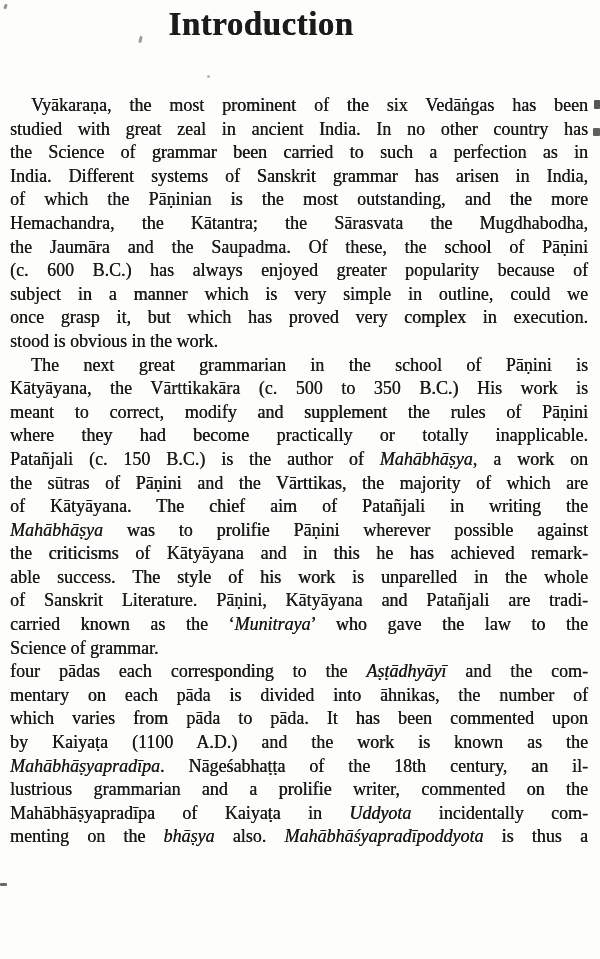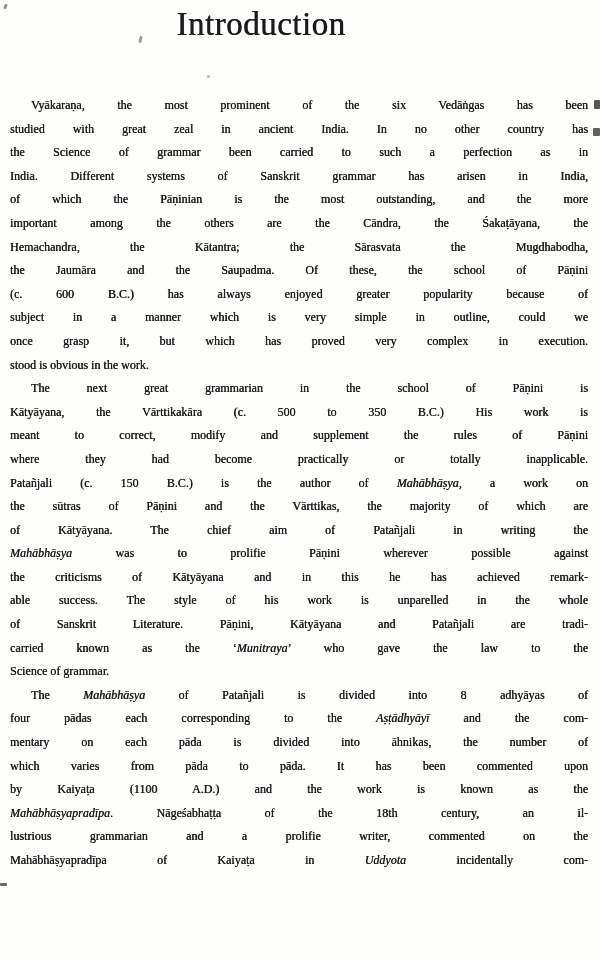--- a/index.html
+++ b/index.html
@@ -17,37 +17,37 @@
   }
 
   .title {
     position: absolute;
     top: 6px;
     left: 0;
     width: 522px;           
     margin: 0;
     text-align: center;
     font-size: 33px;
-    font-weight: 400;
+    font-weight: 700;
     letter-spacing: 0.5px;
     text-shadow: 0.4px 0 0 currentColor;
   }
 
   .body {
     position: absolute;
     top: 94px;
     left: 10px;
     width: 578px;
     text-shadow: 0.3px 0 0 currentColor; 
   }
 
   .para { margin: 0; }
 
   .line {
-    font-size: 12px;
+    font-size: 18px;
     line-height: 23.6px;
     height: 23.6px;
     text-align: justify;
     text-align-last: justify;
     overflow: visible;
     white-space: normal;
   }
   .line.end { text-align-last: left; }
   .line.indent { text-indent: 21px; }
 
@@ -70,21 +70,20 @@
 <div class="page">
   <h1 class="title">Introduction</h1>
 
   <main class="body">
       <div class="para">
         <div class="line indent"><span>Vyākaraṇa, the most prominent of the six Vedāṅgas has been</span></div>
         <div class="line"><span>studied with great zeal in ancient India. In no other country has</span></div>
         <div class="line"><span>the Science of grammar been carried to such a perfection as in</span></div>
         <div class="line"><span>India. Different systems of Sanskrit grammar has arisen in India,</span></div>
         <div class="line"><span>of which the Pāṇinian is the most outstanding, and the more</span></div>
-        <div class="line"><span>important among the others are the Cāndra, the Śakaṭāyana, the</span></div>
         <div class="line"><span>Hemachandra, the Kātantra; the Sārasvata the Mugdhabodha,</span></div>
         <div class="line"><span>the Jaumāra and the Saupadma. Of these, the school of Pāṇini</span></div>
         <div class="line"><span>(c. 600 B.C.) has always enjoyed greater popularity because of</span></div>
         <div class="line"><span>subject in a manner which is very simple in outline, could we</span></div>
         <div class="line"><span>once grasp it, but which has proved very complex in execution.</span></div>
         <div class="line end"><span>stood is obvious in the work.</span></div>
       </div>
       <div class="para">
         <div class="line indent"><span>The next great grammarian in the school of Pāṇini is</span></div>
         <div class="line"><span>Kātyāyana, the Vārttikakāra (c. 500 to 350 B.C.) His work is</span></div>
@@ -94,28 +93,28 @@
         <div class="line"><span>the sūtras of Pāṇini and the Vārttikas, the majority of which are</span></div>
         <div class="line"><span>of Kātyāyana. The chief aim of Patañjali in writing the</span></div>
         <div class="line"><span class="it">Mahābhāṣya</span><span> was to prolifie Pāṇini wherever possible against</span></div>
         <div class="line"><span>the criticisms of Kātyāyana and in this he has achieved remark-</span></div>
         <div class="line"><span>able success. The style of his work is unparelled in the whole</span></div>
         <div class="line"><span>of Sanskrit Literature. Pāṇini, Kātyāyana and Patañjali are tradi-</span></div>
         <div class="line"><span>carried known as the ‘</span><span class="it">Munitraya</span><span>’ who gave the law to the</span></div>
         <div class="line end"><span>Science of grammar.</span></div>
       </div>
       <div class="para">
-        <div class="line indent"><span>The </span><span class="it">Mahābhāṣya</span><span> of Patañjali is divided into 8 adhyāyas of</span></div>
         <div class="line"><span>four pādas each corresponding to the </span><span class="it">Aṣṭādhyāyī</span><span> and the com-</span></div>
         <div class="line"><span>mentary on each pāda is divided into āhnikas, the number of</span></div>
         <div class="line"><span>which varies from pāda to pāda. It has been commented upon</span></div>
         <div class="line"><span>by Kaiyaṭa (1100 A.D.) and the work is known as the</span></div>
         <div class="line"><span class="it">Mahābhāṣyapradīpa</span><span>. Nāgeśabhaṭṭa of the 18th century, an il-</span></div>
         <div class="line"><span>lustrious grammarian and a prolifie writer, commented on the</span></div>
         <div class="line"><span>Mahābhāṣyapradīpa of Kaiyaṭa in </span><span class="it">Uddyota</span><span> incidentally com-</span></div>
+        <div class="line"><span>menting on the </span><span class="it">bhāṣya</span><span> also. </span><span class="it">Mahābhāśyapradīpoddyota</span><span> is thus a</span></div>
       </div>
     </main>
 
   <div class="artifact a-corner"></div>
   <div class="artifact a-title"></div>
   <div class="artifact a-dot"></div>
   <div class="artifact a-edge-1"></div>
   <div class="artifact a-edge-2"></div>
   <div class="artifact a-left-dash"></div>
 </div>

